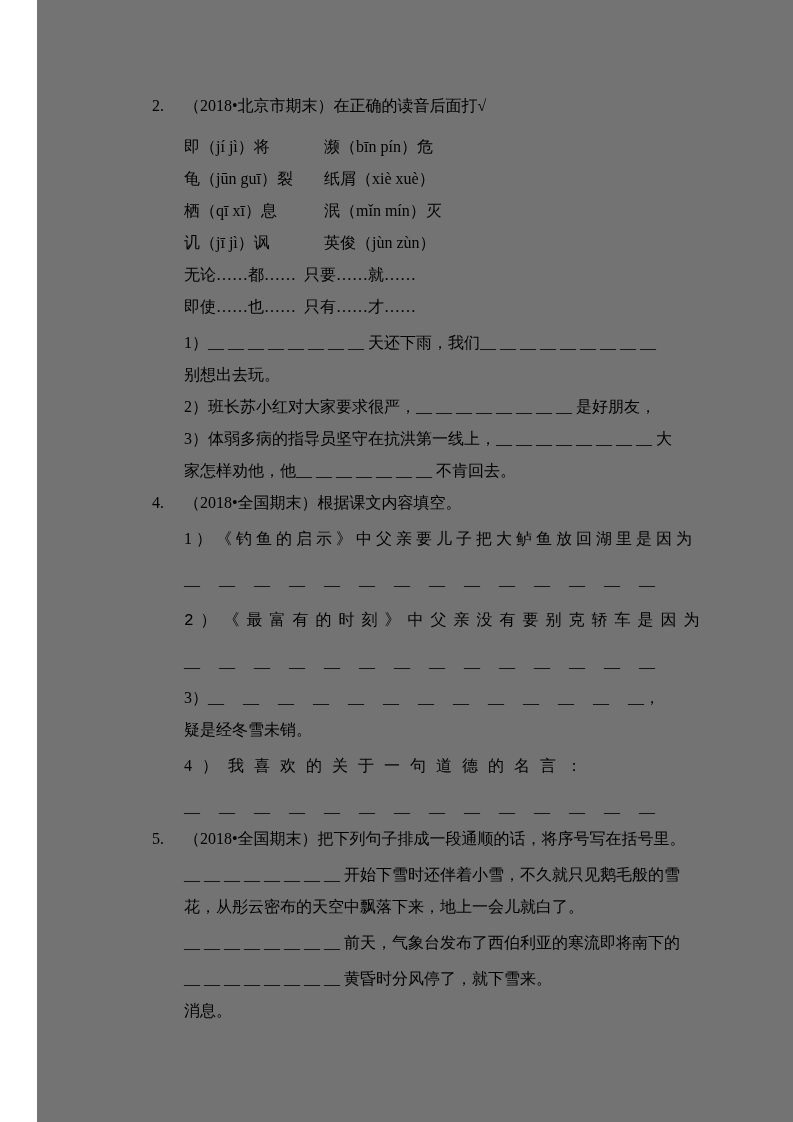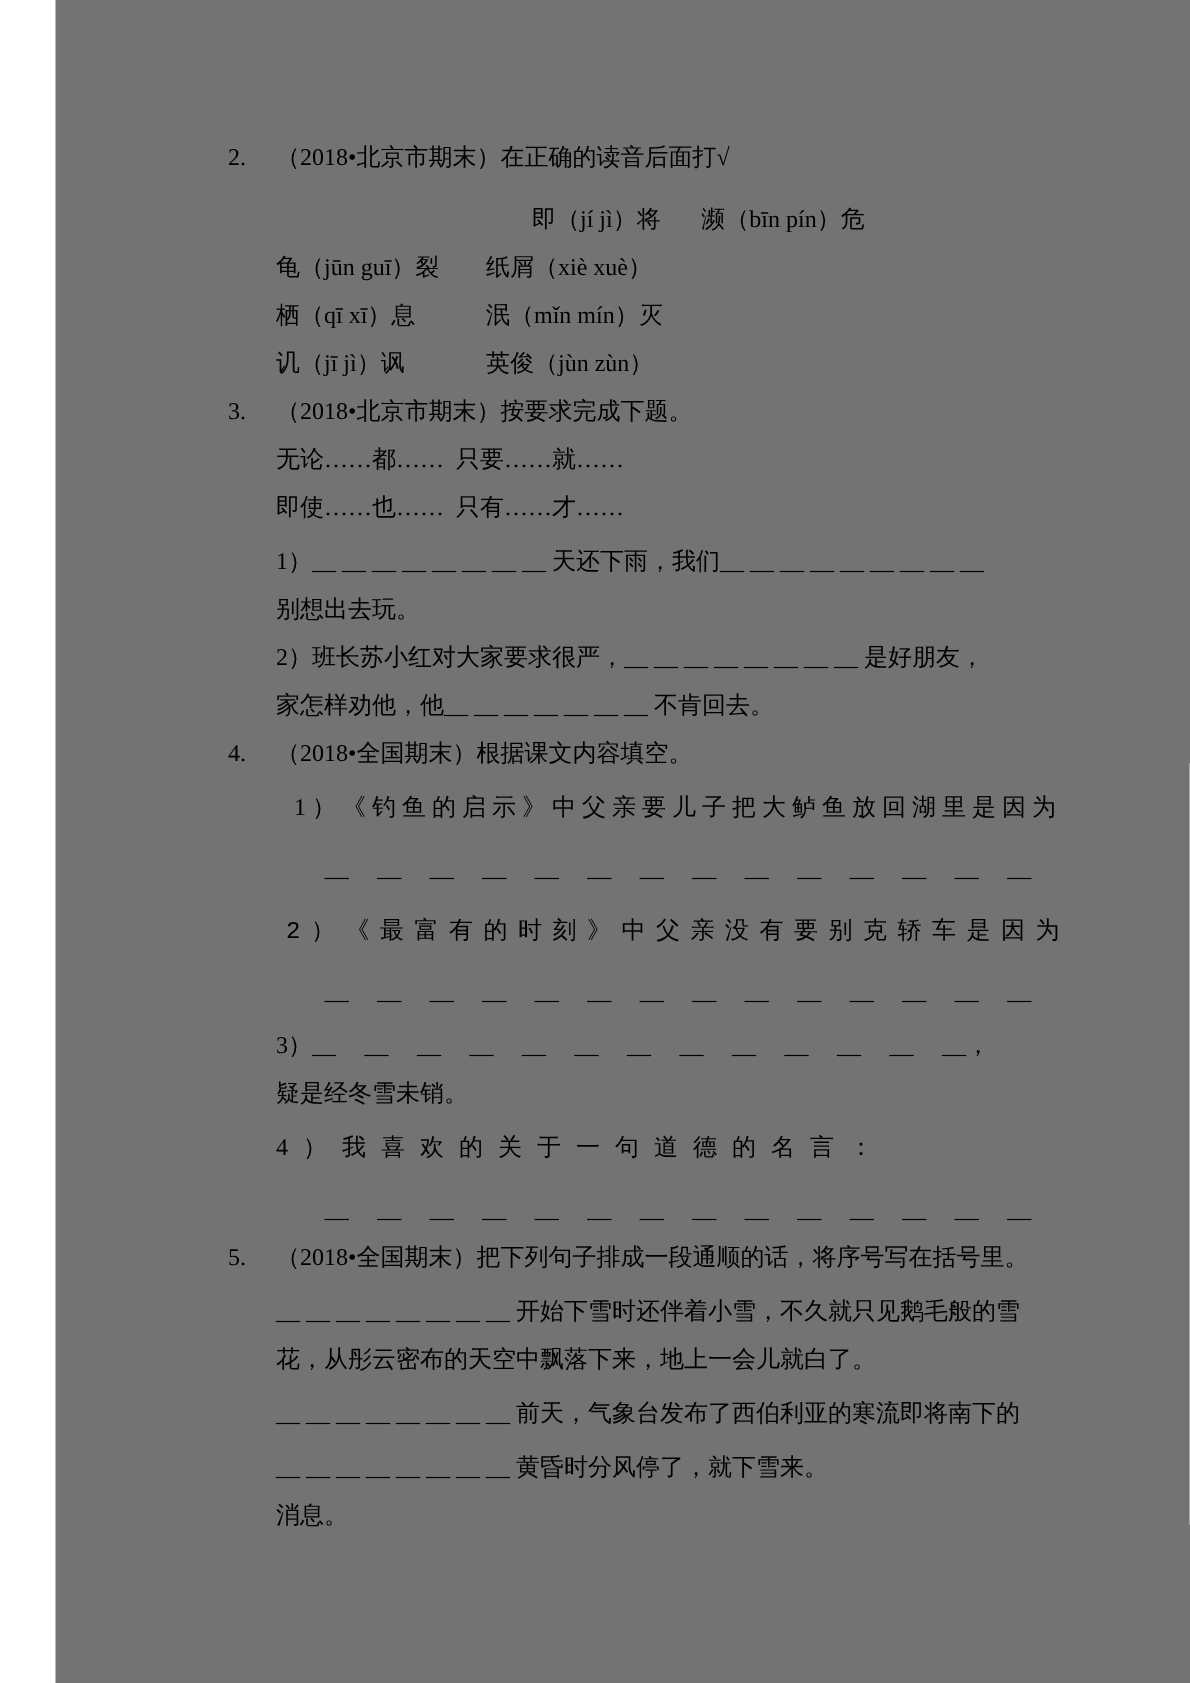--- a/index.html
+++ b/index.html
@@ -12,42 +12,42 @@
     font-family:"Liberation Serif","DejaVu Serif",serif;
     font-size:16px;color:#000000;
     overflow:hidden;
     margin-left:37px;
   }
   .line{margin:0;line-height:32px;white-space:pre-wrap;}
   .indent{padding-left:32px;}
   .q-num{display:inline-block;width:32px;}
   .cell-l{display:inline-block;width:140px;}
   .gap-sm{margin-top:4px;}
-  .gap-md{margin-top:9px;text-align:center;}
-  .spread-sm{letter-spacing:4px;text-align:center;}
+  .gap-md{margin-top:9px;}
+  .spread-sm{letter-spacing:4px;}
   .spread-lg{letter-spacing:7px;font-family:Liberation Mono, monospace;}
   .spread-xl{letter-spacing:10px;}
   .blank-row{word-spacing:15px;}
 </style>
 </head>
 <body>
 
 <div class="page">
   <div class="doc">
       <p class="line"><span class="q-num">2.</span><span>（2018•北京市期末）在正确的读音后面打√</span></p>
       <p class="line indent pair gap-md"><span class="cell-l">即（jí jì）将</span><span>濒（bīn pín）危</span></p>
       <p class="line indent pair"><span class="cell-l">龟（jūn guī）裂</span><span>纸屑（xiè xuè）</span></p>
       <p class="line indent pair"><span class="cell-l">栖（qī xī）息</span><span>泯（mǐn mín）灭</span></p>
       <p class="line indent pair"><span class="cell-l">讥（jī jì）讽</span><span>英俊（jùn zùn）</span></p>
-      <p class="line"><span class="q-num">3.</span><span>（2018•北京市期末）按要求完成下题。</span></p>
       <p class="line indent"><span>无论……都……  只要……就……</span></p>
       <p class="line indent"><span>即使……也……  只有……才……</span></p>
       <p class="line indent gap-sm"><span>1）__ __ __ __ __ __ __ __ 天还下雨，我们__ __ __ __ __ __ __ __ __</span></p>
       <p class="line indent"><span>别想出去玩。</span></p>
       <p class="line indent"><span>2）班长苏小红对大家要求很严，__ __ __ __ __ __ __ __ 是好朋友，</span></p>
+      <p class="line indent"><span>3）体弱多病的指导员坚守在抗洪第一线上，__ __ __ __ __ __ __ __ 大</span></p>
       <p class="line indent"><span>家怎样劝他，他__ __ __ __ __ __ __ 不肯回去。</span></p>
       <p class="line"><span class="q-num">4.</span><span>（2018•全国期末）根据课文内容填空。</span></p>
       <p class="line indent spread-sm gap-sm"><span>1）《钓鱼的启示》中父亲要儿子把大鲈鱼放回湖里是因为</span></p>
       <p class="line indent blank-row gap-md"><span>__ __ __ __ __ __ __ __ __ __ __ __ __ __</span></p>
       <p class="line indent spread-lg gap-md"><span>2）《最富有的时刻》中父亲没有要别克轿车是因为</span></p>
       <p class="line indent blank-row gap-md"><span>__ __ __ __ __ __ __ __ __ __ __ __ __ __</span></p>
       <p class="line indent blank-row gap-sm"><span>3）__ __ __ __ __ __ __ __ __ __ __ __ __，</span></p>
       <p class="line indent"><span>疑是经冬雪未销。</span></p>
       <p class="line indent spread-xl gap-sm"><span>4）我喜欢的关于一句道德的名言：</span></p>
       <p class="line indent blank-row gap-md"><span>__ __ __ __ __ __ __ __ __ __ __ __ __ __</span></p>

